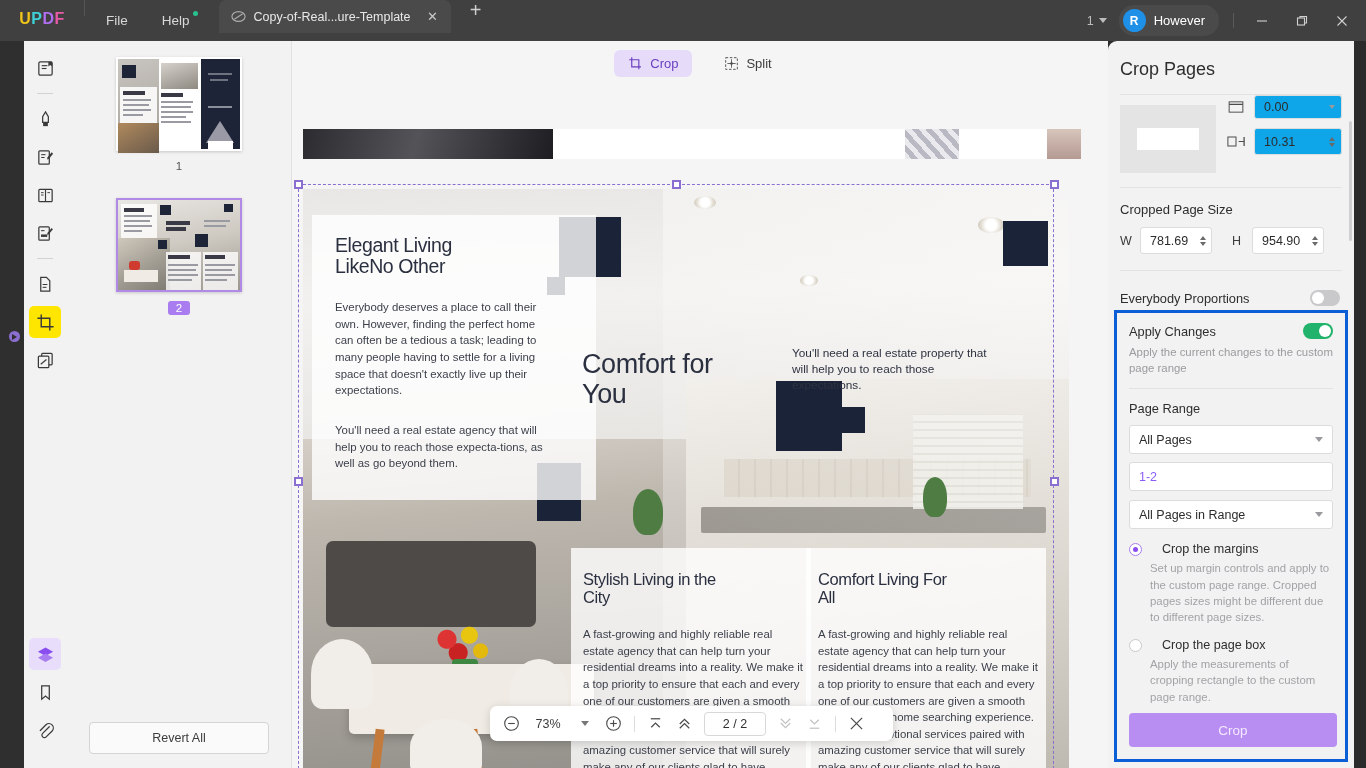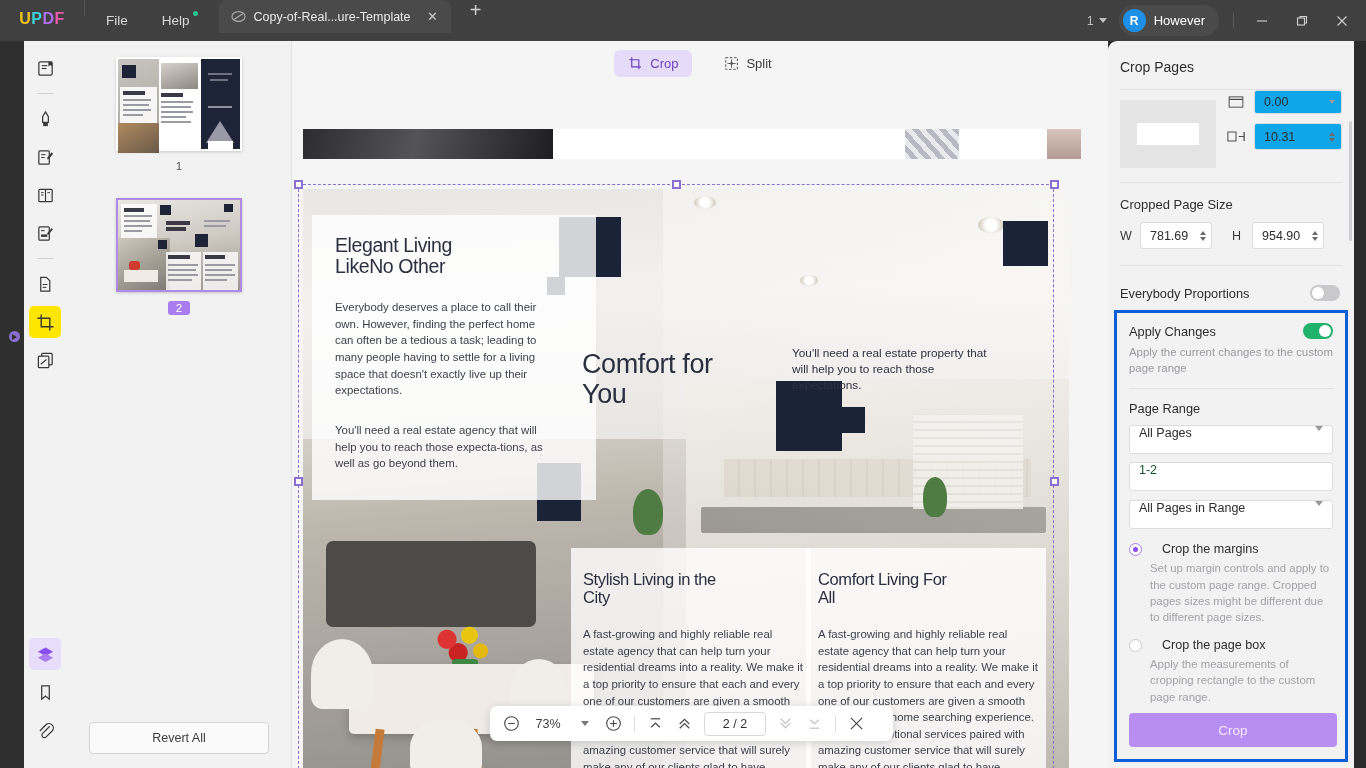--- a/index.html
+++ b/index.html
@@ -257,21 +257,21 @@
     border:1px solid #d8d8d8; border-radius:4px; height:24px; min-width:62px;
     display:flex; align-items:center; justify-content:center;
     font-size:12.5px; color:#303030; margin:0 4px;
   }
 
   
   .rightpanel {
     position:absolute; left:1108px; top:41px; width:246px; height:727px;
     background:#f2f2f3; border-top-left-radius:9px; overflow:hidden;
   }
-  .rp-title { font-size:14px; color:#2e2e2e; padding:18px 0 0 12px; }
+  .rp-title { font-size:18px; color:#2e2e2e; padding:18px 0 0 12px; }
   .rp-div { height:1px; background:#e2e2e3; margin:14px 12px 0; }
   .rp-preview-row { display:flex; padding:10px 12px 0; gap:10px;
     align-items:flex-start; }
   .rp-thumb { width:96px; height:68px; background:#e4e4e5;
     display:flex; align-items:center; justify-content:center; }
   .rp-thumb-inner { width:62px; height:22px; background:#fff; }
   .rp-fields { flex:1; }
   .rp-fieldrow { display:flex; align-items:center; gap:8px; margin-bottom:9px; }
   .rp-ficon { width:20px; color:#4a4a4a; font-size:12px;
     display:flex; align-items:center; justify-content:center; }
@@ -309,27 +309,27 @@
   }
   .ab-pad { padding:10px 12px 0; }
   .ab-row { display:flex; align-items:center; justify-content:space-between; }
   .ab-title { font-size:12.8px; color:#2e2e2e; }
   .ab-desc { font-size:11.4px; color:#9b9b9f; line-height:1.42;
     margin-top:5px; }
   .ab-div { height:1px; background:#e2e2e3; margin:12px 0 0; }
   .ab-sec { font-size:12.8px; color:#2e2e2e; margin-top:12px; }
   .select {
     height:29px; background:#fff; border:1px solid #dcdcdd; border-radius:3px;
-    display:flex; padding:0 9px; font-size:12.5px;
+    display:flex; align-items:center; padding:0 9px; font-size:12.5px;
     color:#2c2c2c; margin-top:9px;
   }
   .select .cv { margin-left:auto; width:0;height:0;
     border-left:4px solid transparent;border-right:4px solid transparent;
     border-top:5px solid #9a9a9e; }
-  .select.ph { color:#14532d;margin-top:8px; }
+  .select.ph { color:#8b5cf6;margin-top:8px; }
   .radio-row { display:flex; align-items:flex-start; gap:20px; margin-top:13px; }
   .radio { width:13px;height:13px;border-radius:50%;border:1px solid #c9c9cb;
     background:#fff; flex:none; margin-top:1px; position:relative; }
   .radio.on { border:1px solid #a97df0; }
   .radio.on::after { content:''; position:absolute; left:3px; top:3px;
     width:5px;height:5px;border-radius:50%;background:#8a4ef0; }
   .radio-lbl { font-size:12.6px; color:#2e2e2e; }
   .radio-desc { font-size:11.4px; color:#a3a3a7; line-height:1.42;
     margin:4px 0 0 21px; }
   .cropbtn {

